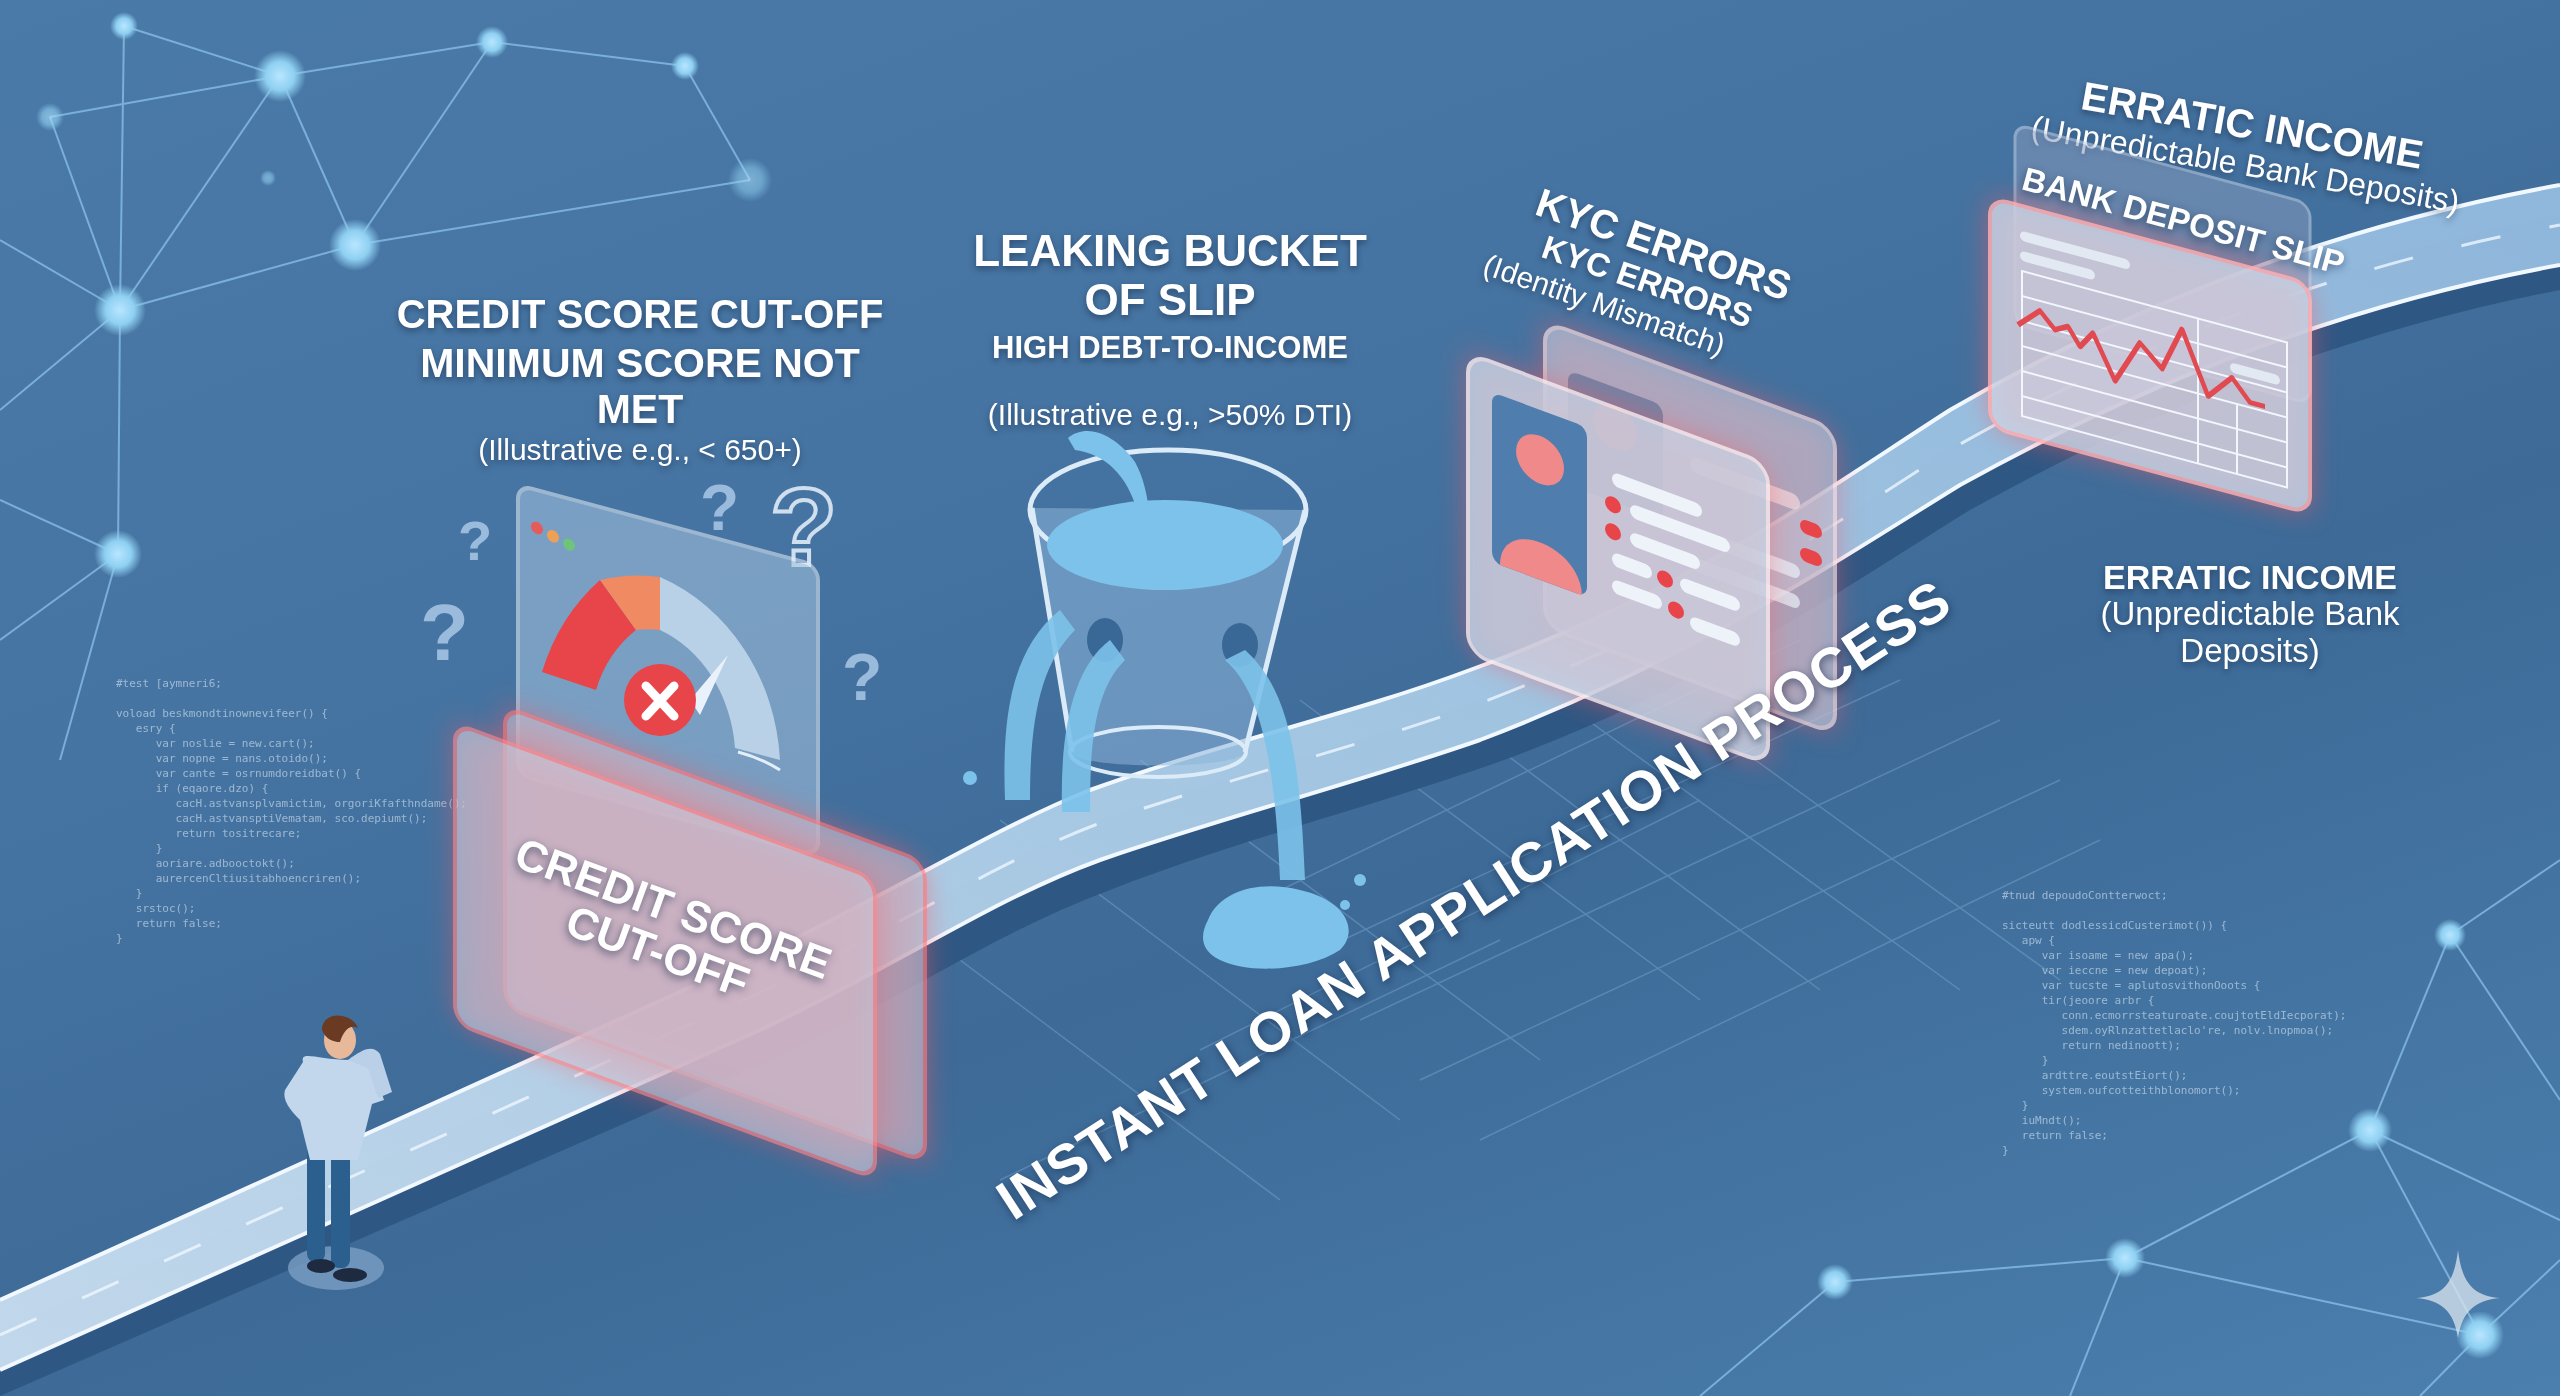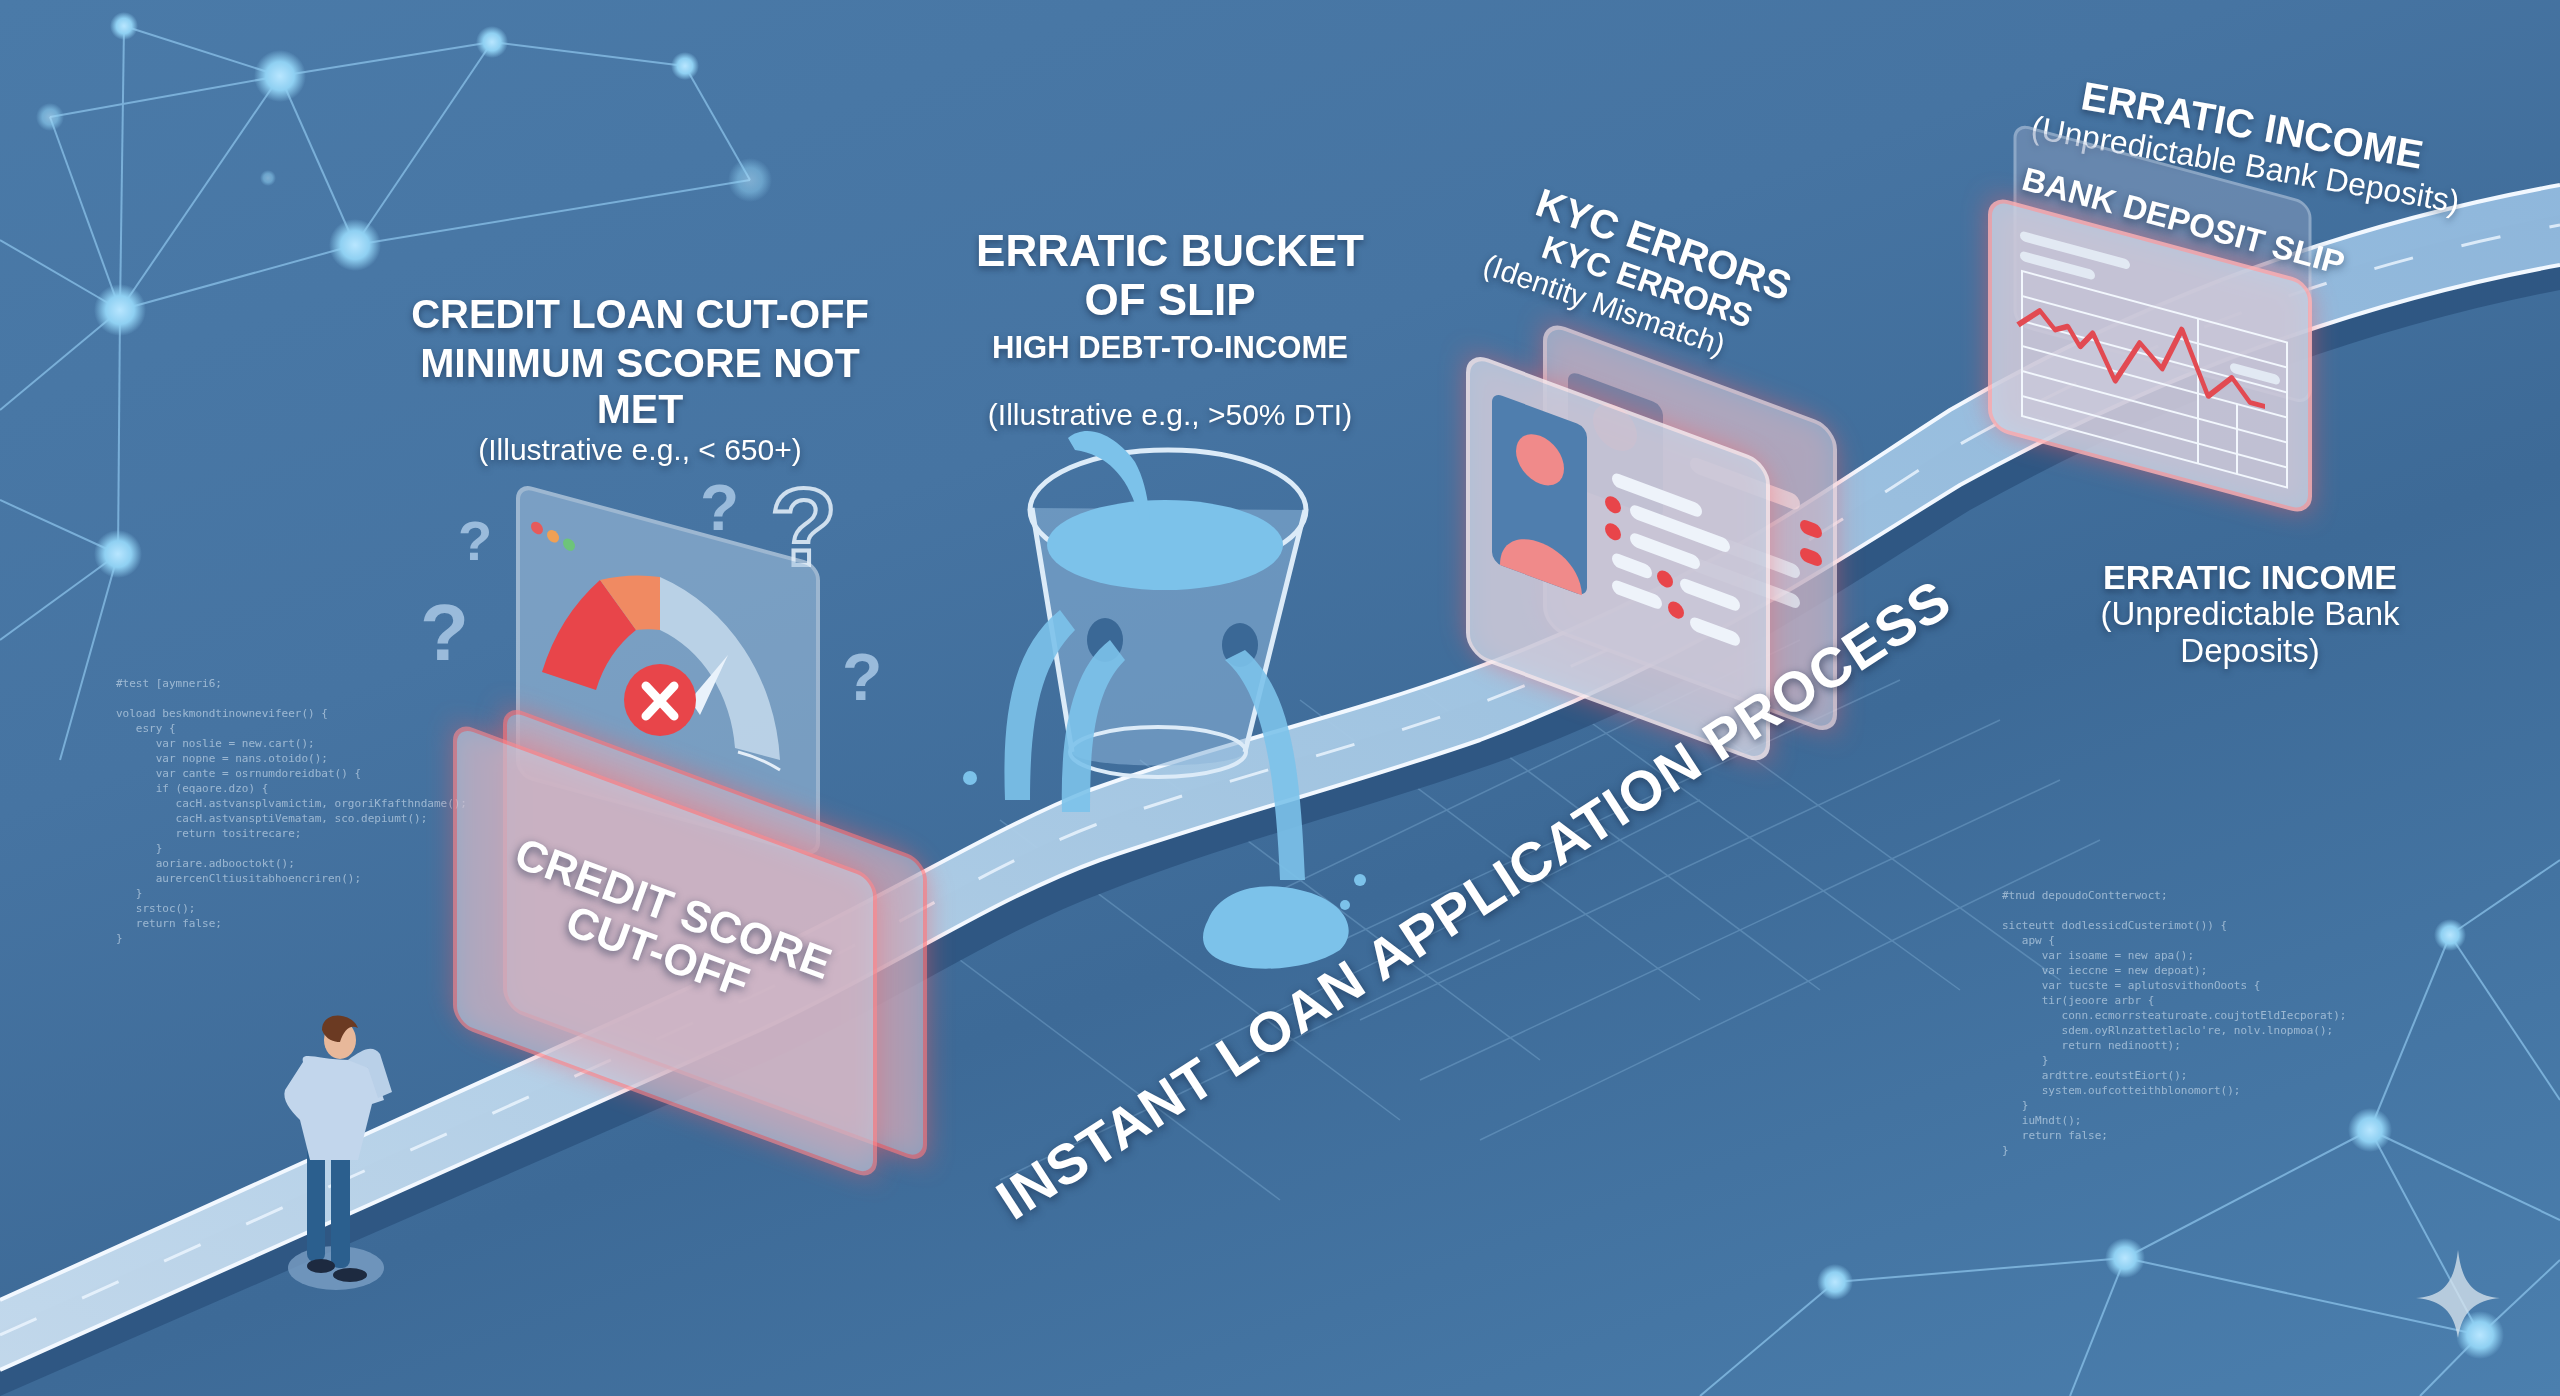--- a/index.html
+++ b/index.html
@@ -135,21 +135,21 @@
          return nedinoott);
       }
       ardttre.eoutstEiort();
       system.oufcotteithblonomort();
    }
    iuMndt();
    return false;
 }</div>
 
 <div class="label" style="left:380px;top:292px;width:520px;">
-  <div style="font-size:40px;">CREDIT LOAN CUT-OFF</div>
+  <div style="font-size:40px;">CREDIT SCORE CUT-OFF</div>
   <div style="font-size:41px;margin-top:4px;">MINIMUM SCORE NOT MET</div>
   <div class="sub" style="font-size:30px;">(Illustrative e.g., &lt; 650+)</div>
 </div>
 
 <svg class="layer" viewBox="0 0 2560 1396">
 
   <g font-family="Liberation Sans, sans-serif" font-weight="700" fill="#a9c8e6" opacity=".85">
     <text x="458" y="560" font-size="56">?</text>
     <text x="420" y="660" font-size="80">?</text>
     <text x="700" y="530" font-size="64">?</text>
@@ -194,21 +194,21 @@
     <ellipse cx="321" cy="1266" rx="14" ry="7" fill="#1d2a40"></ellipse>
     <ellipse cx="350" cy="1275" rx="17" ry="7" fill="#1d2a40"></ellipse>
     <path d="M303 1062 C300 1050 318 1060 350 1060 C372 1062 378 1080 384 1100 L372 1104 L358 1160 L310 1160 L300 1120 C290 1110 282 1100 285 1090 Z" fill="#c2d6ec"></path>
     <path d="M348 1060 C362 1050 372 1044 380 1054 L392 1092 L378 1098 L368 1068 Z" fill="#b9d0e8"></path>
     <ellipse cx="340" cy="1040" rx="16" ry="19" fill="#e8b89a"></ellipse>
     <path d="M322 1030 C322 1010 352 1012 358 1028 C350 1024 344 1030 340 1042 C334 1042 326 1040 322 1030 Z" fill="#6b3a22"></path>
   </g>
 </svg>
 
 <div class="label" style="left:960px;top:226px;width:420px;">
-  <div style="font-size:44px;">ERRATIC BUCKET</div>
+  <div style="font-size:44px;">LEAKING BUCKET</div>
   <div style="font-size:44px;">OF SLIP</div>
   <div style="font-size:31px;margin-top:6px;">HIGH DEBT-TO-INCOME</div>
   <div class="sub" style="font-size:30px;margin-top:33px;">(Illustrative e.g., &gt;50% DTI)</div>
 </div>
 
 <svg class="layer" viewBox="0 0 2560 1396">
 
   <path d="M1032 508 L1072 752 C1075 770 1240 770 1245 752 L1305 510 Z" fill="#8cb5d9" opacity=".55"></path>
   <ellipse cx="1168" cy="510" rx="138" ry="60" fill="none" stroke="#dcebf8" stroke-width="5"></ellipse>
   <ellipse cx="1165" cy="545" rx="118" ry="45" fill="#7cc2ea"></ellipse>

